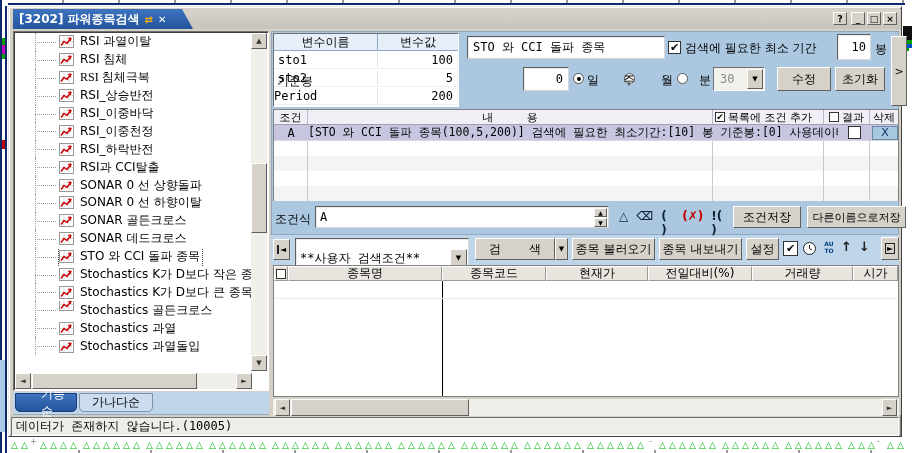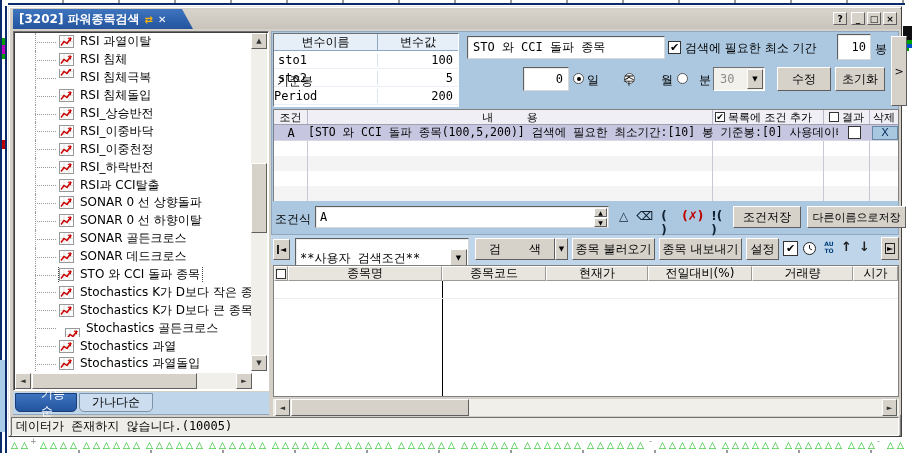--- a/index.html
+++ b/index.html
@@ -91,203 +91,190 @@
                   <rect x="0.5" y="0.5" width="14" height="12" fill="#fff" stroke="#999"></rect>
                   <path d="M1 6.5 H14 M5 1 V12 M10 1 V12" stroke="#e0e0e0" stroke-width="1"></path>
                   <polyline points="2,10.5 5,6.5 8,8.5 12,3" stroke="#cc0000" fill="none" stroke-width="1.5"></polyline>
                   <path d="M12,3 l-3.2,0.4 M12,3 l-0.6,3.2" stroke="#cc0000" stroke-width="1"></path>
                 </svg>
               </span>
               <span class="tlabel">RSI 침체</span>
             </span>
           </div>
           <div class="tree-row">
+            <span class="sel-wrap" style="display: inline-flex; align-items: center; font-family: Liberation Serif, serif;">
+              <span class="ticon">
+                <svg width="15" height="13" viewBox="0 0 15 13">
+                  <rect x="0.5" y="0.5" width="14" height="12" fill="#fff" stroke="#999"></rect>
+                  <path d="M1 6.5 H14 M5 1 V12 M10 1 V12" stroke="#e0e0e0" stroke-width="1"></path>
+                  <polyline points="2,10.5 5,6.5 8,8.5 12,3" stroke="#cc0000" fill="none" stroke-width="1.5"></polyline>
+                  <path d="M12,3 l-3.2,0.4 M12,3 l-0.6,3.2" stroke="#cc0000" stroke-width="1"></path>
+                </svg>
+              </span>
+              <span class="tlabel">RSI 침체극복</span>
+            </span>
+          </div>
+          <div class="tree-row">
+            <span class="sel-wrap" style="display: inline-flex; align-items: center;">
+              <span class="ticon">
+                <svg width="15" height="13" viewBox="0 0 15 13">
+                  <rect x="0.5" y="0.5" width="14" height="12" fill="#fff" stroke="#999"></rect>
+                  <path d="M1 6.5 H14 M5 1 V12 M10 1 V12" stroke="#e0e0e0" stroke-width="1"></path>
+                  <polyline points="2,10.5 5,6.5 8,8.5 12,3" stroke="#cc0000" fill="none" stroke-width="1.5"></polyline>
+                  <path d="M12,3 l-3.2,0.4 M12,3 l-0.6,3.2" stroke="#cc0000" stroke-width="1"></path>
+                </svg>
+              </span>
+              <span class="tlabel">RSI_상승반전</span>
+            </span>
+          </div>
+          <div class="tree-row">
+            <span class="sel-wrap" style="display: inline-flex; align-items: center;">
+              <span class="ticon">
+                <svg width="15" height="13" viewBox="0 0 15 13">
+                  <rect x="0.5" y="0.5" width="14" height="12" fill="#fff" stroke="#999"></rect>
+                  <path d="M1 6.5 H14 M5 1 V12 M10 1 V12" stroke="#e0e0e0" stroke-width="1"></path>
+                  <polyline points="2,10.5 5,6.5 8,8.5 12,3" stroke="#cc0000" fill="none" stroke-width="1.5"></polyline>
+                  <path d="M12,3 l-3.2,0.4 M12,3 l-0.6,3.2" stroke="#cc0000" stroke-width="1"></path>
+                </svg>
+              </span>
+              <span class="tlabel">RSI_이중바닥</span>
+            </span>
+          </div>
+          <div class="tree-row">
+            <span class="sel-wrap" style="display: inline-flex; align-items: center;">
+              <span class="ticon">
+                <svg width="15" height="13" viewBox="0 0 15 13">
+                  <rect x="0.5" y="0.5" width="14" height="12" fill="#fff" stroke="#999"></rect>
+                  <path d="M1 6.5 H14 M5 1 V12 M10 1 V12" stroke="#e0e0e0" stroke-width="1"></path>
+                  <polyline points="2,10.5 5,6.5 8,8.5 12,3" stroke="#cc0000" fill="none" stroke-width="1.5"></polyline>
+                  <path d="M12,3 l-3.2,0.4 M12,3 l-0.6,3.2" stroke="#cc0000" stroke-width="1"></path>
+                </svg>
+              </span>
+              <span class="tlabel">RSI_이중천정</span>
+            </span>
+          </div>
+          <div class="tree-row">
+            <span class="sel-wrap" style="display: inline-flex; align-items: center;">
+              <span class="ticon">
+                <svg width="15" height="13" viewBox="0 0 15 13">
+                  <rect x="0.5" y="0.5" width="14" height="12" fill="#fff" stroke="#999"></rect>
+                  <path d="M1 6.5 H14 M5 1 V12 M10 1 V12" stroke="#e0e0e0" stroke-width="1"></path>
+                  <polyline points="2,10.5 5,6.5 8,8.5 12,3" stroke="#cc0000" fill="none" stroke-width="1.5"></polyline>
+                  <path d="M12,3 l-3.2,0.4 M12,3 l-0.6,3.2" stroke="#cc0000" stroke-width="1"></path>
+                </svg>
+              </span>
+              <span class="tlabel">RSI_하락반전</span>
+            </span>
+          </div>
+          <div class="tree-row">
+            <span class="sel-wrap" style="display: inline-flex; align-items: center;">
+              <span class="ticon">
+                <svg width="15" height="13" viewBox="0 0 15 13">
+                  <rect x="0.5" y="0.5" width="14" height="12" fill="#fff" stroke="#999"></rect>
+                  <path d="M1 6.5 H14 M5 1 V12 M10 1 V12" stroke="#e0e0e0" stroke-width="1"></path>
+                  <polyline points="2,10.5 5,6.5 8,8.5 12,3" stroke="#cc0000" fill="none" stroke-width="1.5"></polyline>
+                  <path d="M12,3 l-3.2,0.4 M12,3 l-0.6,3.2" stroke="#cc0000" stroke-width="1"></path>
+                </svg>
+              </span>
+              <span class="tlabel">RSI과 CCI탈출</span>
+            </span>
+          </div>
+          <div class="tree-row">
+            <span class="sel-wrap" style="display: inline-flex; align-items: center;">
+              <span class="ticon">
+                <svg width="15" height="13" viewBox="0 0 15 13">
+                  <rect x="0.5" y="0.5" width="14" height="12" fill="#fff" stroke="#999"></rect>
+                  <path d="M1 6.5 H14 M5 1 V12 M10 1 V12" stroke="#e0e0e0" stroke-width="1"></path>
+                  <polyline points="2,10.5 5,6.5 8,8.5 12,3" stroke="#cc0000" fill="none" stroke-width="1.5"></polyline>
+                  <path d="M12,3 l-3.2,0.4 M12,3 l-0.6,3.2" stroke="#cc0000" stroke-width="1"></path>
+                </svg>
+              </span>
+              <span class="tlabel">SONAR 0 선 상향돌파</span>
+            </span>
+          </div>
+          <div class="tree-row">
+            <span class="sel-wrap" style="display: inline-flex; align-items: center;">
+              <span class="ticon">
+                <svg width="15" height="13" viewBox="0 0 15 13">
+                  <rect x="0.5" y="0.5" width="14" height="12" fill="#fff" stroke="#999"></rect>
+                  <path d="M1 6.5 H14 M5 1 V12 M10 1 V12" stroke="#e0e0e0" stroke-width="1"></path>
+                  <polyline points="2,10.5 5,6.5 8,8.5 12,3" stroke="#cc0000" fill="none" stroke-width="1.5"></polyline>
+                  <path d="M12,3 l-3.2,0.4 M12,3 l-0.6,3.2" stroke="#cc0000" stroke-width="1"></path>
+                </svg>
+              </span>
+              <span class="tlabel">SONAR 0 선 하향이탈</span>
+            </span>
+          </div>
+          <div class="tree-row">
+            <span class="sel-wrap" style="display: inline-flex; align-items: center;">
+              <span class="ticon">
+                <svg width="15" height="13" viewBox="0 0 15 13">
+                  <rect x="0.5" y="0.5" width="14" height="12" fill="#fff" stroke="#999"></rect>
+                  <path d="M1 6.5 H14 M5 1 V12 M10 1 V12" stroke="#e0e0e0" stroke-width="1"></path>
+                  <polyline points="2,10.5 5,6.5 8,8.5 12,3" stroke="#cc0000" fill="none" stroke-width="1.5"></polyline>
+                  <path d="M12,3 l-3.2,0.4 M12,3 l-0.6,3.2" stroke="#cc0000" stroke-width="1"></path>
+                </svg>
+              </span>
+              <span class="tlabel">SONAR 골든크로스</span>
+            </span>
+          </div>
+          <div class="tree-row">
+            <span class="sel-wrap" style="display: inline-flex; align-items: center;">
+              <span class="ticon">
+                <svg width="15" height="13" viewBox="0 0 15 13">
+                  <rect x="0.5" y="0.5" width="14" height="12" fill="#fff" stroke="#999"></rect>
+                  <path d="M1 6.5 H14 M5 1 V12 M10 1 V12" stroke="#e0e0e0" stroke-width="1"></path>
+                  <polyline points="2,10.5 5,6.5 8,8.5 12,3" stroke="#cc0000" fill="none" stroke-width="1.5"></polyline>
+                  <path d="M12,3 l-3.2,0.4 M12,3 l-0.6,3.2" stroke="#cc0000" stroke-width="1"></path>
+                </svg>
+              </span>
+              <span class="tlabel">SONAR 데드크로스</span>
+            </span>
+          </div>
+          <div class="tree-row sel">
+            <span class="sel-wrap" style="display: inline-flex; align-items: center;">
+              <span class="ticon">
+                <svg width="15" height="13" viewBox="0 0 15 13">
+                  <rect x="0.5" y="0.5" width="14" height="12" fill="#fff" stroke="#999"></rect>
+                  <path d="M1 6.5 H14 M5 1 V12 M10 1 V12" stroke="#e0e0e0" stroke-width="1"></path>
+                  <polyline points="2,10.5 5,6.5 8,8.5 12,3" stroke="#cc0000" fill="none" stroke-width="1.5"></polyline>
+                  <path d="M12,3 l-3.2,0.4 M12,3 l-0.6,3.2" stroke="#cc0000" stroke-width="1"></path>
+                </svg>
+              </span>
+              <span class="tlabel">STO 와 CCI 돌파 종목</span>
+            </span>
+          </div>
+          <div class="tree-row">
+            <span class="sel-wrap" style="display: inline-flex; align-items: center;">
+              <span class="ticon">
+                <svg width="15" height="13" viewBox="0 0 15 13">
+                  <rect x="0.5" y="0.5" width="14" height="12" fill="#fff" stroke="#999"></rect>
+                  <path d="M1 6.5 H14 M5 1 V12 M10 1 V12" stroke="#e0e0e0" stroke-width="1"></path>
+                  <polyline points="2,10.5 5,6.5 8,8.5 12,3" stroke="#cc0000" fill="none" stroke-width="1.5"></polyline>
+                  <path d="M12,3 l-3.2,0.4 M12,3 l-0.6,3.2" stroke="#cc0000" stroke-width="1"></path>
+                </svg>
+              </span>
+              <span class="tlabel">Stochastics K가 D보다 작은 종목</span>
+            </span>
+          </div>
+          <div class="tree-row">
+            <span class="sel-wrap" style="display: inline-flex; align-items: center;">
+              <span class="ticon">
+                <svg width="15" height="13" viewBox="0 0 15 13">
+                  <rect x="0.5" y="0.5" width="14" height="12" fill="#fff" stroke="#999"></rect>
+                  <path d="M1 6.5 H14 M5 1 V12 M10 1 V12" stroke="#e0e0e0" stroke-width="1"></path>
+                  <polyline points="2,10.5 5,6.5 8,8.5 12,3" stroke="#cc0000" fill="none" stroke-width="1.5"></polyline>
+                  <path d="M12,3 l-3.2,0.4 M12,3 l-0.6,3.2" stroke="#cc0000" stroke-width="1"></path>
+                </svg>
+              </span>
+              <span class="tlabel">Stochastics K가 D보다 큰 종목</span>
+            </span>
+          </div>
+          <div class="tree-row">
             <span class="sel-wrap" style="display: inline-flex; align-items: flex-start;">
-              <span class="ticon">
-                <svg width="15" height="13" viewBox="0 0 15 13">
-                  <rect x="0.5" y="0.5" width="14" height="12" fill="#fff" stroke="#999"></rect>
-                  <path d="M1 6.5 H14 M5 1 V12 M10 1 V12" stroke="#e0e0e0" stroke-width="1"></path>
-                  <polyline points="2,10.5 5,6.5 8,8.5 12,3" stroke="#cc0000" fill="none" stroke-width="1.5"></polyline>
-                  <path d="M12,3 l-3.2,0.4 M12,3 l-0.6,3.2" stroke="#cc0000" stroke-width="1"></path>
-                </svg>
-              </span>
-              <span class="tlabel">RSI 침체극복</span>
-            </span>
-          </div>
-          <div class="tree-row">
-            <span class="sel-wrap" style="display: inline-flex; align-items: center;">
-              <span class="ticon">
-                <svg width="15" height="13" viewBox="0 0 15 13">
-                  <rect x="0.5" y="0.5" width="14" height="12" fill="#fff" stroke="#999"></rect>
-                  <path d="M1 6.5 H14 M5 1 V12 M10 1 V12" stroke="#e0e0e0" stroke-width="1"></path>
-                  <polyline points="2,10.5 5,6.5 8,8.5 12,3" stroke="#cc0000" fill="none" stroke-width="1.5"></polyline>
-                  <path d="M12,3 l-3.2,0.4 M12,3 l-0.6,3.2" stroke="#cc0000" stroke-width="1"></path>
-                </svg>
-              </span>
-              <span class="tlabel">RSI 침체돌입</span>
-            </span>
-          </div>
-          <div class="tree-row">
-            <span class="sel-wrap" style="display: inline-flex; align-items: center;">
-              <span class="ticon">
-                <svg width="15" height="13" viewBox="0 0 15 13">
-                  <rect x="0.5" y="0.5" width="14" height="12" fill="#fff" stroke="#999"></rect>
-                  <path d="M1 6.5 H14 M5 1 V12 M10 1 V12" stroke="#e0e0e0" stroke-width="1"></path>
-                  <polyline points="2,10.5 5,6.5 8,8.5 12,3" stroke="#cc0000" fill="none" stroke-width="1.5"></polyline>
-                  <path d="M12,3 l-3.2,0.4 M12,3 l-0.6,3.2" stroke="#cc0000" stroke-width="1"></path>
-                </svg>
-              </span>
-              <span class="tlabel">RSI_상승반전</span>
-            </span>
-          </div>
-          <div class="tree-row">
-            <span class="sel-wrap" style="display: inline-flex; align-items: center;">
-              <span class="ticon">
-                <svg width="15" height="13" viewBox="0 0 15 13">
-                  <rect x="0.5" y="0.5" width="14" height="12" fill="#fff" stroke="#999"></rect>
-                  <path d="M1 6.5 H14 M5 1 V12 M10 1 V12" stroke="#e0e0e0" stroke-width="1"></path>
-                  <polyline points="2,10.5 5,6.5 8,8.5 12,3" stroke="#cc0000" fill="none" stroke-width="1.5"></polyline>
-                  <path d="M12,3 l-3.2,0.4 M12,3 l-0.6,3.2" stroke="#cc0000" stroke-width="1"></path>
-                </svg>
-              </span>
-              <span class="tlabel">RSI_이중바닥</span>
-            </span>
-          </div>
-          <div class="tree-row">
-            <span class="sel-wrap" style="display: inline-flex; align-items: center;">
-              <span class="ticon">
-                <svg width="15" height="13" viewBox="0 0 15 13">
-                  <rect x="0.5" y="0.5" width="14" height="12" fill="#fff" stroke="#999"></rect>
-                  <path d="M1 6.5 H14 M5 1 V12 M10 1 V12" stroke="#e0e0e0" stroke-width="1"></path>
-                  <polyline points="2,10.5 5,6.5 8,8.5 12,3" stroke="#cc0000" fill="none" stroke-width="1.5"></polyline>
-                  <path d="M12,3 l-3.2,0.4 M12,3 l-0.6,3.2" stroke="#cc0000" stroke-width="1"></path>
-                </svg>
-              </span>
-              <span class="tlabel">RSI_이중천정</span>
-            </span>
-          </div>
-          <div class="tree-row">
-            <span class="sel-wrap" style="display: inline-flex; align-items: center;">
-              <span class="ticon">
-                <svg width="15" height="13" viewBox="0 0 15 13">
-                  <rect x="0.5" y="0.5" width="14" height="12" fill="#fff" stroke="#999"></rect>
-                  <path d="M1 6.5 H14 M5 1 V12 M10 1 V12" stroke="#e0e0e0" stroke-width="1"></path>
-                  <polyline points="2,10.5 5,6.5 8,8.5 12,3" stroke="#cc0000" fill="none" stroke-width="1.5"></polyline>
-                  <path d="M12,3 l-3.2,0.4 M12,3 l-0.6,3.2" stroke="#cc0000" stroke-width="1"></path>
-                </svg>
-              </span>
-              <span class="tlabel">RSI_하락반전</span>
-            </span>
-          </div>
-          <div class="tree-row">
-            <span class="sel-wrap" style="display: inline-flex; align-items: center;">
-              <span class="ticon">
-                <svg width="15" height="13" viewBox="0 0 15 13">
-                  <rect x="0.5" y="0.5" width="14" height="12" fill="#fff" stroke="#999"></rect>
-                  <path d="M1 6.5 H14 M5 1 V12 M10 1 V12" stroke="#e0e0e0" stroke-width="1"></path>
-                  <polyline points="2,10.5 5,6.5 8,8.5 12,3" stroke="#cc0000" fill="none" stroke-width="1.5"></polyline>
-                  <path d="M12,3 l-3.2,0.4 M12,3 l-0.6,3.2" stroke="#cc0000" stroke-width="1"></path>
-                </svg>
-              </span>
-              <span class="tlabel">RSI과 CCI탈출</span>
-            </span>
-          </div>
-          <div class="tree-row">
-            <span class="sel-wrap" style="display: inline-flex; align-items: center;">
-              <span class="ticon">
-                <svg width="15" height="13" viewBox="0 0 15 13">
-                  <rect x="0.5" y="0.5" width="14" height="12" fill="#fff" stroke="#999"></rect>
-                  <path d="M1 6.5 H14 M5 1 V12 M10 1 V12" stroke="#e0e0e0" stroke-width="1"></path>
-                  <polyline points="2,10.5 5,6.5 8,8.5 12,3" stroke="#cc0000" fill="none" stroke-width="1.5"></polyline>
-                  <path d="M12,3 l-3.2,0.4 M12,3 l-0.6,3.2" stroke="#cc0000" stroke-width="1"></path>
-                </svg>
-              </span>
-              <span class="tlabel">SONAR 0 선 상향돌파</span>
-            </span>
-          </div>
-          <div class="tree-row">
-            <span class="sel-wrap" style="display: inline-flex; align-items: center;">
-              <span class="ticon">
-                <svg width="15" height="13" viewBox="0 0 15 13">
-                  <rect x="0.5" y="0.5" width="14" height="12" fill="#fff" stroke="#999"></rect>
-                  <path d="M1 6.5 H14 M5 1 V12 M10 1 V12" stroke="#e0e0e0" stroke-width="1"></path>
-                  <polyline points="2,10.5 5,6.5 8,8.5 12,3" stroke="#cc0000" fill="none" stroke-width="1.5"></polyline>
-                  <path d="M12,3 l-3.2,0.4 M12,3 l-0.6,3.2" stroke="#cc0000" stroke-width="1"></path>
-                </svg>
-              </span>
-              <span class="tlabel">SONAR 0 선 하향이탈</span>
-            </span>
-          </div>
-          <div class="tree-row">
-            <span class="sel-wrap" style="display: inline-flex; align-items: center;">
-              <span class="ticon">
-                <svg width="15" height="13" viewBox="0 0 15 13">
-                  <rect x="0.5" y="0.5" width="14" height="12" fill="#fff" stroke="#999"></rect>
-                  <path d="M1 6.5 H14 M5 1 V12 M10 1 V12" stroke="#e0e0e0" stroke-width="1"></path>
-                  <polyline points="2,10.5 5,6.5 8,8.5 12,3" stroke="#cc0000" fill="none" stroke-width="1.5"></polyline>
-                  <path d="M12,3 l-3.2,0.4 M12,3 l-0.6,3.2" stroke="#cc0000" stroke-width="1"></path>
-                </svg>
-              </span>
-              <span class="tlabel">SONAR 골든크로스</span>
-            </span>
-          </div>
-          <div class="tree-row">
-            <span class="sel-wrap" style="display: inline-flex; align-items: center;">
-              <span class="ticon">
-                <svg width="15" height="13" viewBox="0 0 15 13">
-                  <rect x="0.5" y="0.5" width="14" height="12" fill="#fff" stroke="#999"></rect>
-                  <path d="M1 6.5 H14 M5 1 V12 M10 1 V12" stroke="#e0e0e0" stroke-width="1"></path>
-                  <polyline points="2,10.5 5,6.5 8,8.5 12,3" stroke="#cc0000" fill="none" stroke-width="1.5"></polyline>
-                  <path d="M12,3 l-3.2,0.4 M12,3 l-0.6,3.2" stroke="#cc0000" stroke-width="1"></path>
-                </svg>
-              </span>
-              <span class="tlabel">SONAR 데드크로스</span>
-            </span>
-          </div>
-          <div class="tree-row sel">
-            <span class="sel-wrap" style="display: inline-flex; align-items: center;">
-              <span class="ticon">
-                <svg width="15" height="13" viewBox="0 0 15 13">
-                  <rect x="0.5" y="0.5" width="14" height="12" fill="#fff" stroke="#999"></rect>
-                  <path d="M1 6.5 H14 M5 1 V12 M10 1 V12" stroke="#e0e0e0" stroke-width="1"></path>
-                  <polyline points="2,10.5 5,6.5 8,8.5 12,3" stroke="#cc0000" fill="none" stroke-width="1.5"></polyline>
-                  <path d="M12,3 l-3.2,0.4 M12,3 l-0.6,3.2" stroke="#cc0000" stroke-width="1"></path>
-                </svg>
-              </span>
-              <span class="tlabel">STO 와 CCI 돌파 종목</span>
-            </span>
-          </div>
-          <div class="tree-row">
-            <span class="sel-wrap" style="display: inline-flex; align-items: center;">
-              <span class="ticon">
-                <svg width="15" height="13" viewBox="0 0 15 13">
-                  <rect x="0.5" y="0.5" width="14" height="12" fill="#fff" stroke="#999"></rect>
-                  <path d="M1 6.5 H14 M5 1 V12 M10 1 V12" stroke="#e0e0e0" stroke-width="1"></path>
-                  <polyline points="2,10.5 5,6.5 8,8.5 12,3" stroke="#cc0000" fill="none" stroke-width="1.5"></polyline>
-                  <path d="M12,3 l-3.2,0.4 M12,3 l-0.6,3.2" stroke="#cc0000" stroke-width="1"></path>
-                </svg>
-              </span>
-              <span class="tlabel">Stochastics K가 D보다 작은 종목</span>
-            </span>
-          </div>
-          <div class="tree-row">
-            <span class="sel-wrap" style="display: inline-flex; align-items: center;">
-              <span class="ticon">
-                <svg width="15" height="13" viewBox="0 0 15 13">
-                  <rect x="0.5" y="0.5" width="14" height="12" fill="#fff" stroke="#999"></rect>
-                  <path d="M1 6.5 H14 M5 1 V12 M10 1 V12" stroke="#e0e0e0" stroke-width="1"></path>
-                  <polyline points="2,10.5 5,6.5 8,8.5 12,3" stroke="#cc0000" fill="none" stroke-width="1.5"></polyline>
-                  <path d="M12,3 l-3.2,0.4 M12,3 l-0.6,3.2" stroke="#cc0000" stroke-width="1"></path>
-                </svg>
-              </span>
-              <span class="tlabel">Stochastics K가 D보다 큰 종목</span>
-            </span>
-          </div>
-          <div class="tree-row">
-            <span class="sel-wrap" style="display: inline-flex; align-items: flex-end; margin-left: 6px;">
               <span class="ticon">
                 <svg width="15" height="13" viewBox="0 0 15 13">
                   <rect x="0.5" y="0.5" width="14" height="12" fill="#fff" stroke="#999"></rect>
                   <path d="M1 6.5 H14 M5 1 V12 M10 1 V12" stroke="#e0e0e0" stroke-width="1"></path>
                   <polyline points="2,10.5 5,6.5 8,8.5 12,3" stroke="#cc0000" fill="none" stroke-width="1.5"></polyline>
                   <path d="M12,3 l-3.2,0.4 M12,3 l-0.6,3.2" stroke="#cc0000" stroke-width="1"></path>
                 </svg>
               </span>
               <span class="tlabel">Stochastics 골든크로스</span>
             </span>

